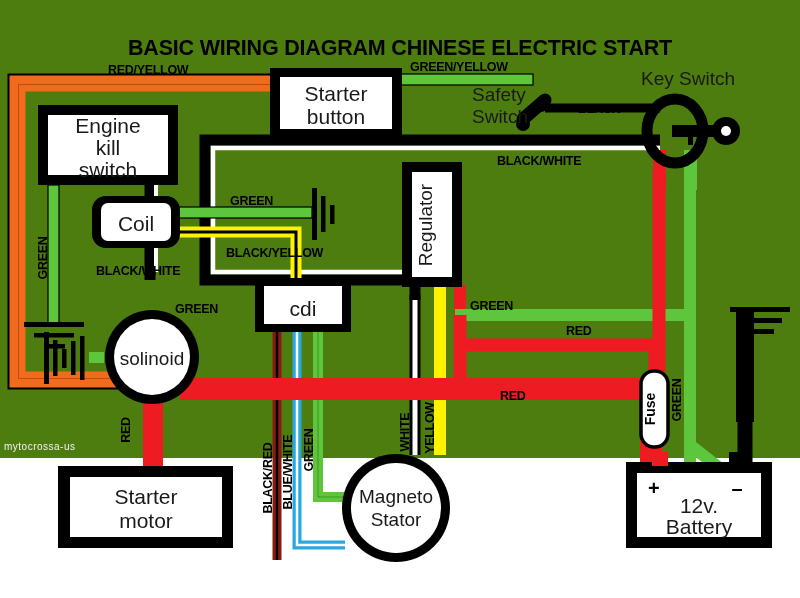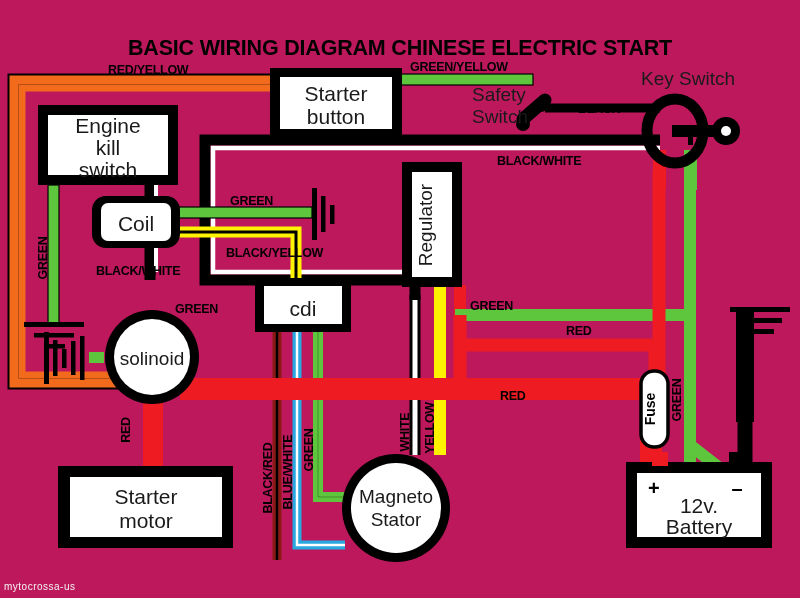--- a/index.html
+++ b/index.html
@@ -1,17 +1,17 @@
 <!DOCTYPE html>
 <html><head>
 <meta charset="utf-8">
 <style>
   html,body{margin:0;padding:0;background:#ffffff;}
   body{width:800px;height:598px;overflow:hidden;font-family:"Liberation Sans",sans-serif;}
-  #stage{position:relative;width:800px;height:598px;background:#be185d;}
+  #stage{position:relative;width:800px;height:458px;background:#4d7c0f;}
   svg.diagram{position:absolute;left:0;top:0;width:800px;height:598px;}
   .ttl{font-family:"Liberation Sans",sans-serif;font-weight:bold;font-size:21.5px;fill:#000;letter-spacing:-0.2px;}
   .boxlabel{font-family:"Liberation Sans",sans-serif;font-size:21px;fill:#1a1a1a;}
   .boxlabel.small{font-size:19px;}
   .wirelabel{font-family:"Liberation Sans",sans-serif;font-weight:bold;font-size:12.5px;fill:#000;letter-spacing:-0.3px;}
   .plainlabel{font-family:"Liberation Sans",sans-serif;font-size:19px;fill:#1a1a1a;}
   .termlabel{font-family:"Liberation Sans",sans-serif;font-weight:bold;font-size:20px;fill:#000;}
   .fuselabel{font-family:"Liberation Sans",sans-serif;font-weight:bold;font-size:14px;fill:#000;}
   .wm{position:absolute;left:4px;bottom:6px;font-size:10px;color:#f2f2f2;letter-spacing:0.5px;
       font-family:"Liberation Sans",sans-serif;user-select:none;}

